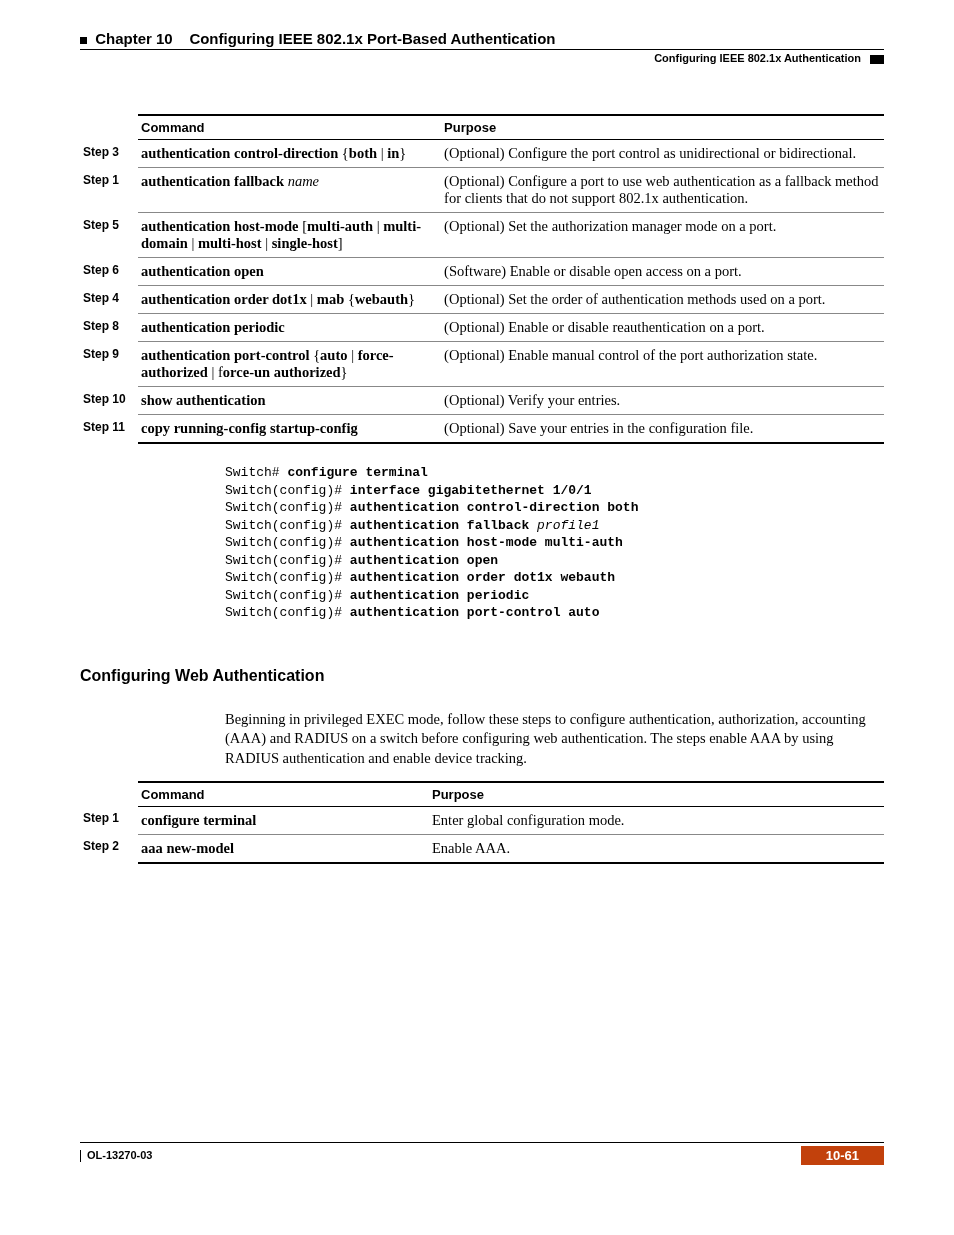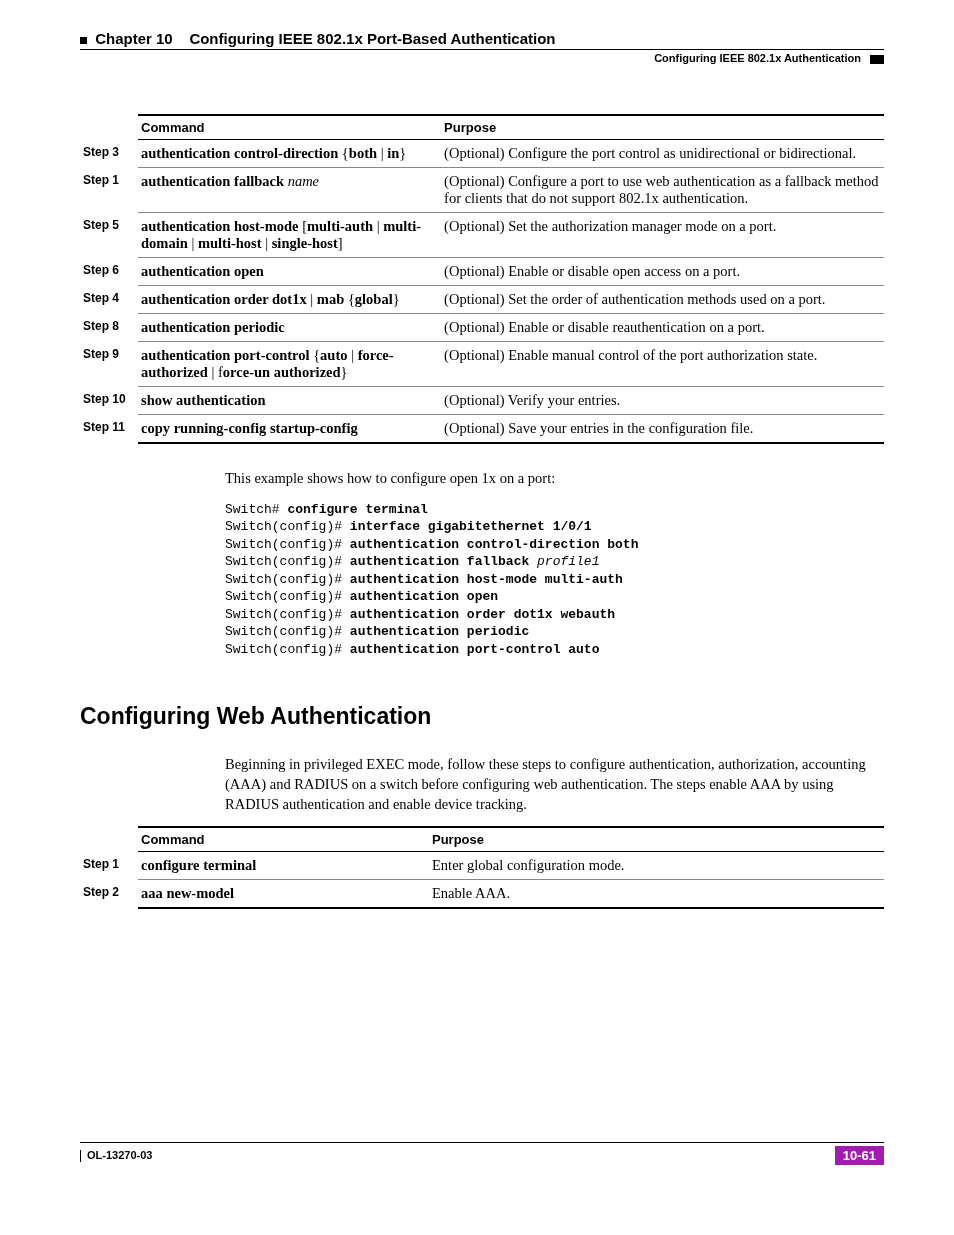--- a/index.html
+++ b/index.html
@@ -91,21 +91,21 @@
       font-family: "Courier New", Courier, monospace;
       font-size: 13px;
       line-height: 1.35;
       white-space: pre;
     }
     .code-block .b { font-weight: bold; }
     .code-block .i { font-style: italic; }
     h2.section {
       font-family: Arial, Helvetica, sans-serif;
       font-weight: bold;
-      font-size: 23px;
+      font-size: 16px;
       margin: 45px 0 14px 0;
     }
     .footer {
       position: absolute;
       bottom: 30px;
       left: 80px;
       right: 70px;
     }
     .footer-line1 {
       font-family: Arial, Helvetica, sans-serif;
@@ -131,23 +131,23 @@
       display: inline-block;
       border-left: 1px solid #000;
       height: 12px;
       vertical-align: middle;
       margin-right: 6px;
     }
     .footer-row .r {
       font-family: Arial, Helvetica, sans-serif;
       font-weight: bold;
       font-size: 13px;
-      background: #a21caf;
+      background: #c2410c;
       color: #fff;
-      padding: 2px 8px;
+      padding: 2px 25px;
     }
     .thinrule { border-top: 1px solid #000; margin: 2px 0 0 0; }
   </style>
 </head>
 <body>
 
 <div class="page">
   <div class="chapter-header">
     <span class="marker"></span>
     <span>Chapter 10</span>&nbsp;&nbsp;&nbsp;
@@ -178,25 +178,25 @@
         <td class="purpose-col">(Optional) Configure a port to use web authentication as a fallback method for clients that do not support 802.1x authentication.</td>
       </tr>
       <tr>
         <td class="step">Step 5</td>
         <td class="cmd-col"><b>authentication host-mode </b><span>[</span><b>multi-auth</b><span> | </span><b>multi-domain</b><span> | </span><b>multi-host</b><span> | </span><b>single-host</b><span>]</span></td>
         <td class="purpose-col">(Optional) Set the authorization manager mode on a port.</td>
       </tr>
       <tr>
         <td class="step">Step 6</td>
         <td class="cmd-col"><b>authentication open</b></td>
-        <td class="purpose-col">(Optional) Enable or disable open access on a port.</td>
+        <td class="purpose-col">(Software) Enable or disable open access on a port.</td>
       </tr>
       <tr>
         <td class="step">Step 4</td>
-        <td class="cmd-col"><b>authentication order dot1x</b><span> | </span><b>mab</b><span> {</span><b>global</b><span>}</span></td>
+        <td class="cmd-col"><b>authentication order dot1x</b><span> | </span><b>mab</b><span> {</span><b>webauth</b><span>}</span></td>
         <td class="purpose-col">(Optional) Set the order of authentication methods used on a port.</td>
       </tr>
       <tr>
         <td class="step">Step 8</td>
         <td class="cmd-col"><b>authentication periodic</b></td>
         <td class="purpose-col">(Optional) Enable or disable reauthentication on a port.</td>
       </tr>
       <tr>
         <td class="step">Step 9</td>
         <td class="cmd-col"><b>authentication port-control </b><span>{</span><b>auto</b><span> | </span><b>force-authorized</b><span> | f</span><b>orce-un authorized</b><span>}</span></td>
@@ -209,21 +209,20 @@
       </tr>
       <tr>
         <td class="step">Step 11</td>
         <td class="cmd-col"><b>copy running-config startup-config</b></td>
         <td class="purpose-col">(Optional) Save your entries in the configuration file.</td>
       </tr>
     </tbody>
   </table>
 
   <div class="body-wrap">
-    <div class="intro">This example shows how to configure open 1x on a port:</div>
     <div class="code-block"><span>Switch# </span><span class="b">configure terminal</span>
 <span>Switch(config)# </span><span class="b">interface gigabitethernet 1/0/1</span>
 <span>Switch(config)# </span><span class="b">authentication control-direction both</span>
 <span>Switch(config)# </span><span class="b">authentication fallback </span><span class="i">profile1</span>
 <span>Switch(config)# </span><span class="b">authentication host-mode multi-auth</span>
 <span>Switch(config)# </span><span class="b">authentication open</span>
 <span>Switch(config)# </span><span class="b">authentication order dot1x webauth</span>
 <span>Switch(config)# </span><span class="b">authentication periodic</span>
 <span>Switch(config)# </span><span class="b">authentication port-control auto</span></div>
   </div>

